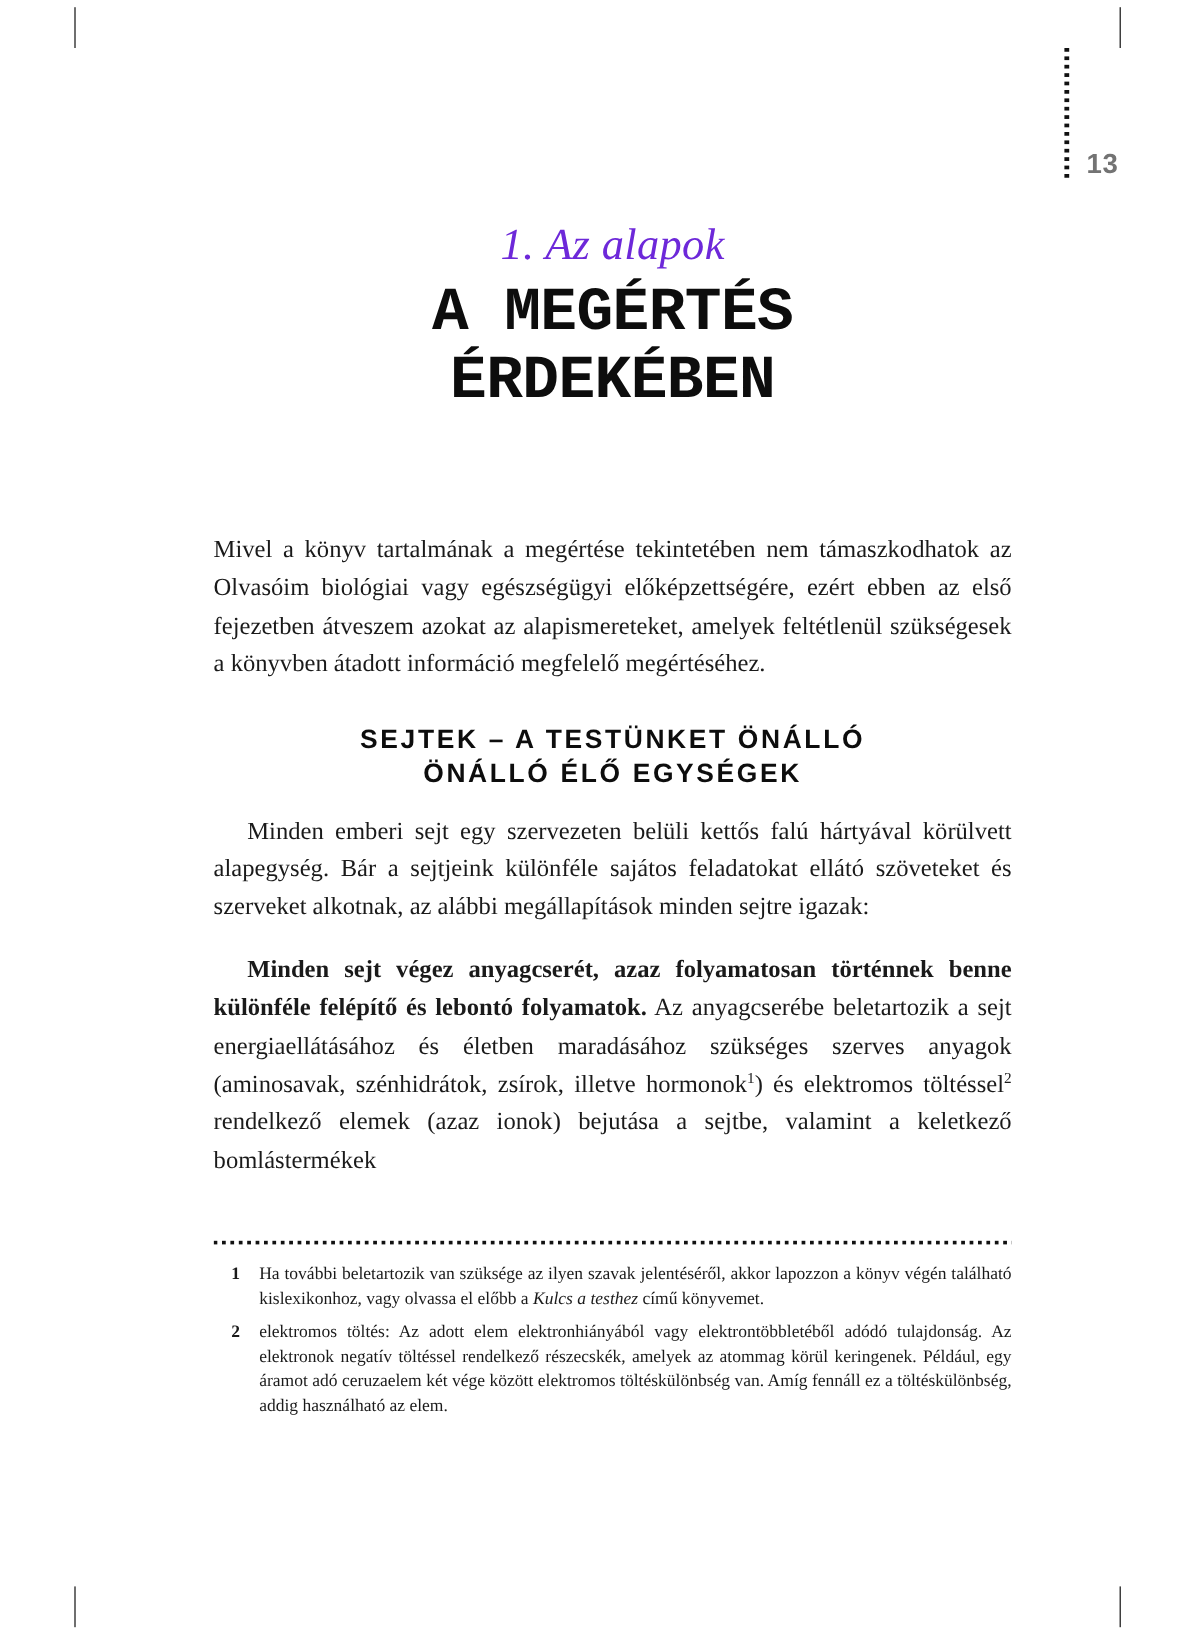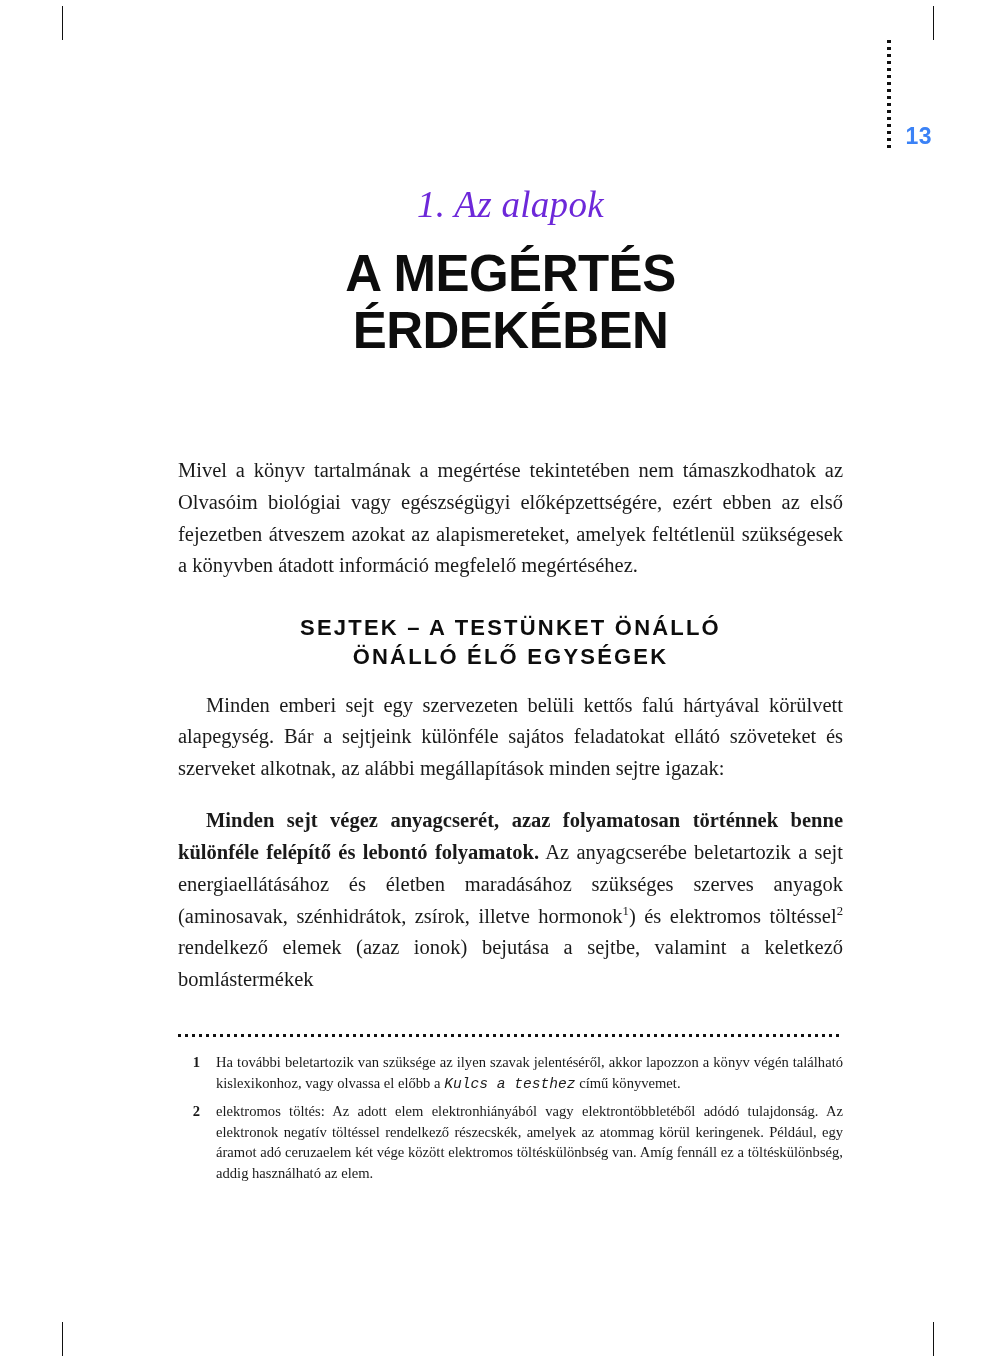--- a/index.html
+++ b/index.html
@@ -38,44 +38,44 @@
     background-image: linear-gradient(to bottom, #111 0 3px, transparent 3px 7px);
     background-size: 4px 7px;
   }
   .page-num {
     font-family: "Liberation Sans", sans-serif;
     font-weight: bold;
     font-size: 23px;
     letter-spacing: 0.5px;
     line-height: 1;
     padding-bottom: 2px;
-    color: #3b82f6;
+    color: #737373;
   }
 
   
   .content {
     position: absolute;
     left: 178px;
     top: 0;
     width: 665px;
   }
 
   .chapter-kicker {
     margin-top: 186px;
     text-align: center;
     font-style: italic;
     font-size: 37px;
     line-height: 1.05;
     color: #6d28d9;
     letter-spacing: 0.3px;
   }
   .chapter-title {
-    margin-top: 20px;
+    margin-top: 8px;
     text-align: center;
-    font-family: Liberation Sans, sans-serif;
+    font-family: Liberation Mono, monospace;
     font-weight: bold;
     font-size: 51px;
     line-height: 1.12;
     letter-spacing: -0.5px;
     color: #0d0d0d;
   }
   .chapter-title .line2 { display: block; }
 
   .intro {
     margin-top: 96px;
@@ -142,21 +142,21 @@
     padding-right: 16px;
     box-sizing: border-box;
     font-weight: bold;
     font-size: 14.6px;
   }
   .footnote-text {
     flex: 1;
     text-align: justify;
     text-justify: inter-word;
   }
-  .footnote-text i { font-style: italic; font-family: Liberation Mono, monospace; }
+  .footnote-text i { font-style: italic; }
 </style>
 </head>
 <body>
 
 <div class="crop-mark crop-v" style="left:62px; top:6px;"></div>
 <div class="crop-mark crop-v" style="left:933px; top:6px;"></div>
 <div class="crop-mark crop-v" style="left:62px; top:1322px;"></div>
 <div class="crop-mark crop-v" style="left:933px; top:1322px;"></div>
 
 <div class="page-num-block">

